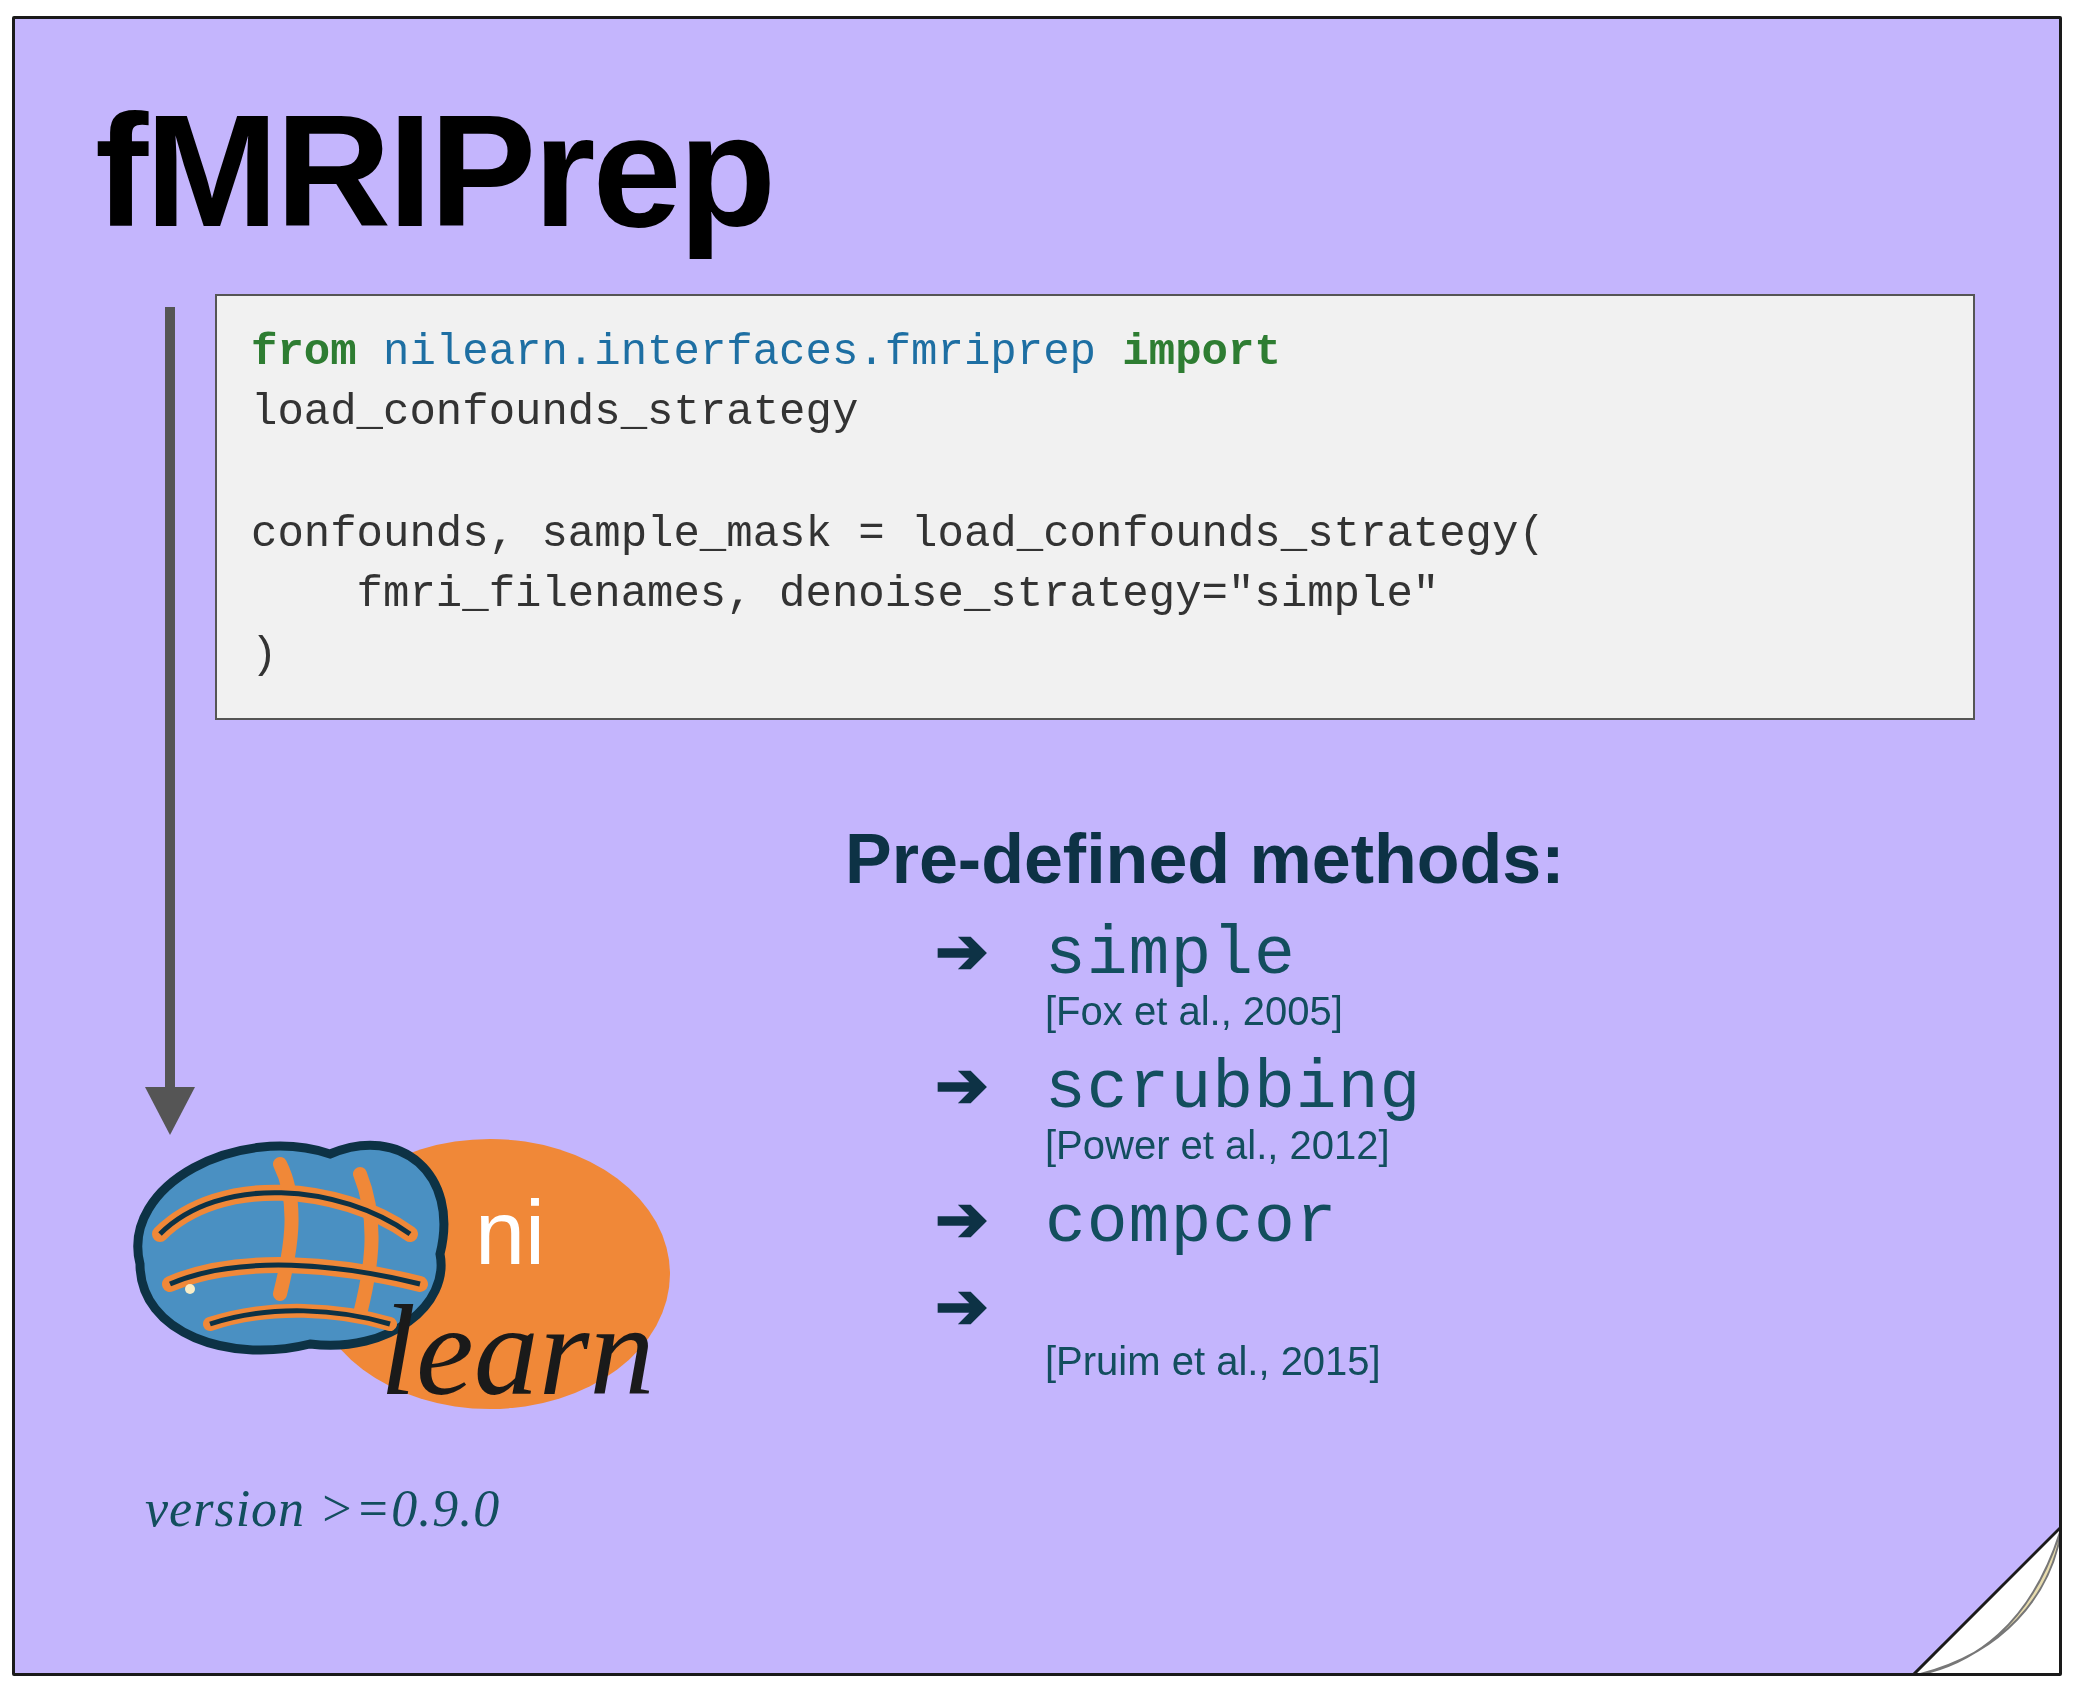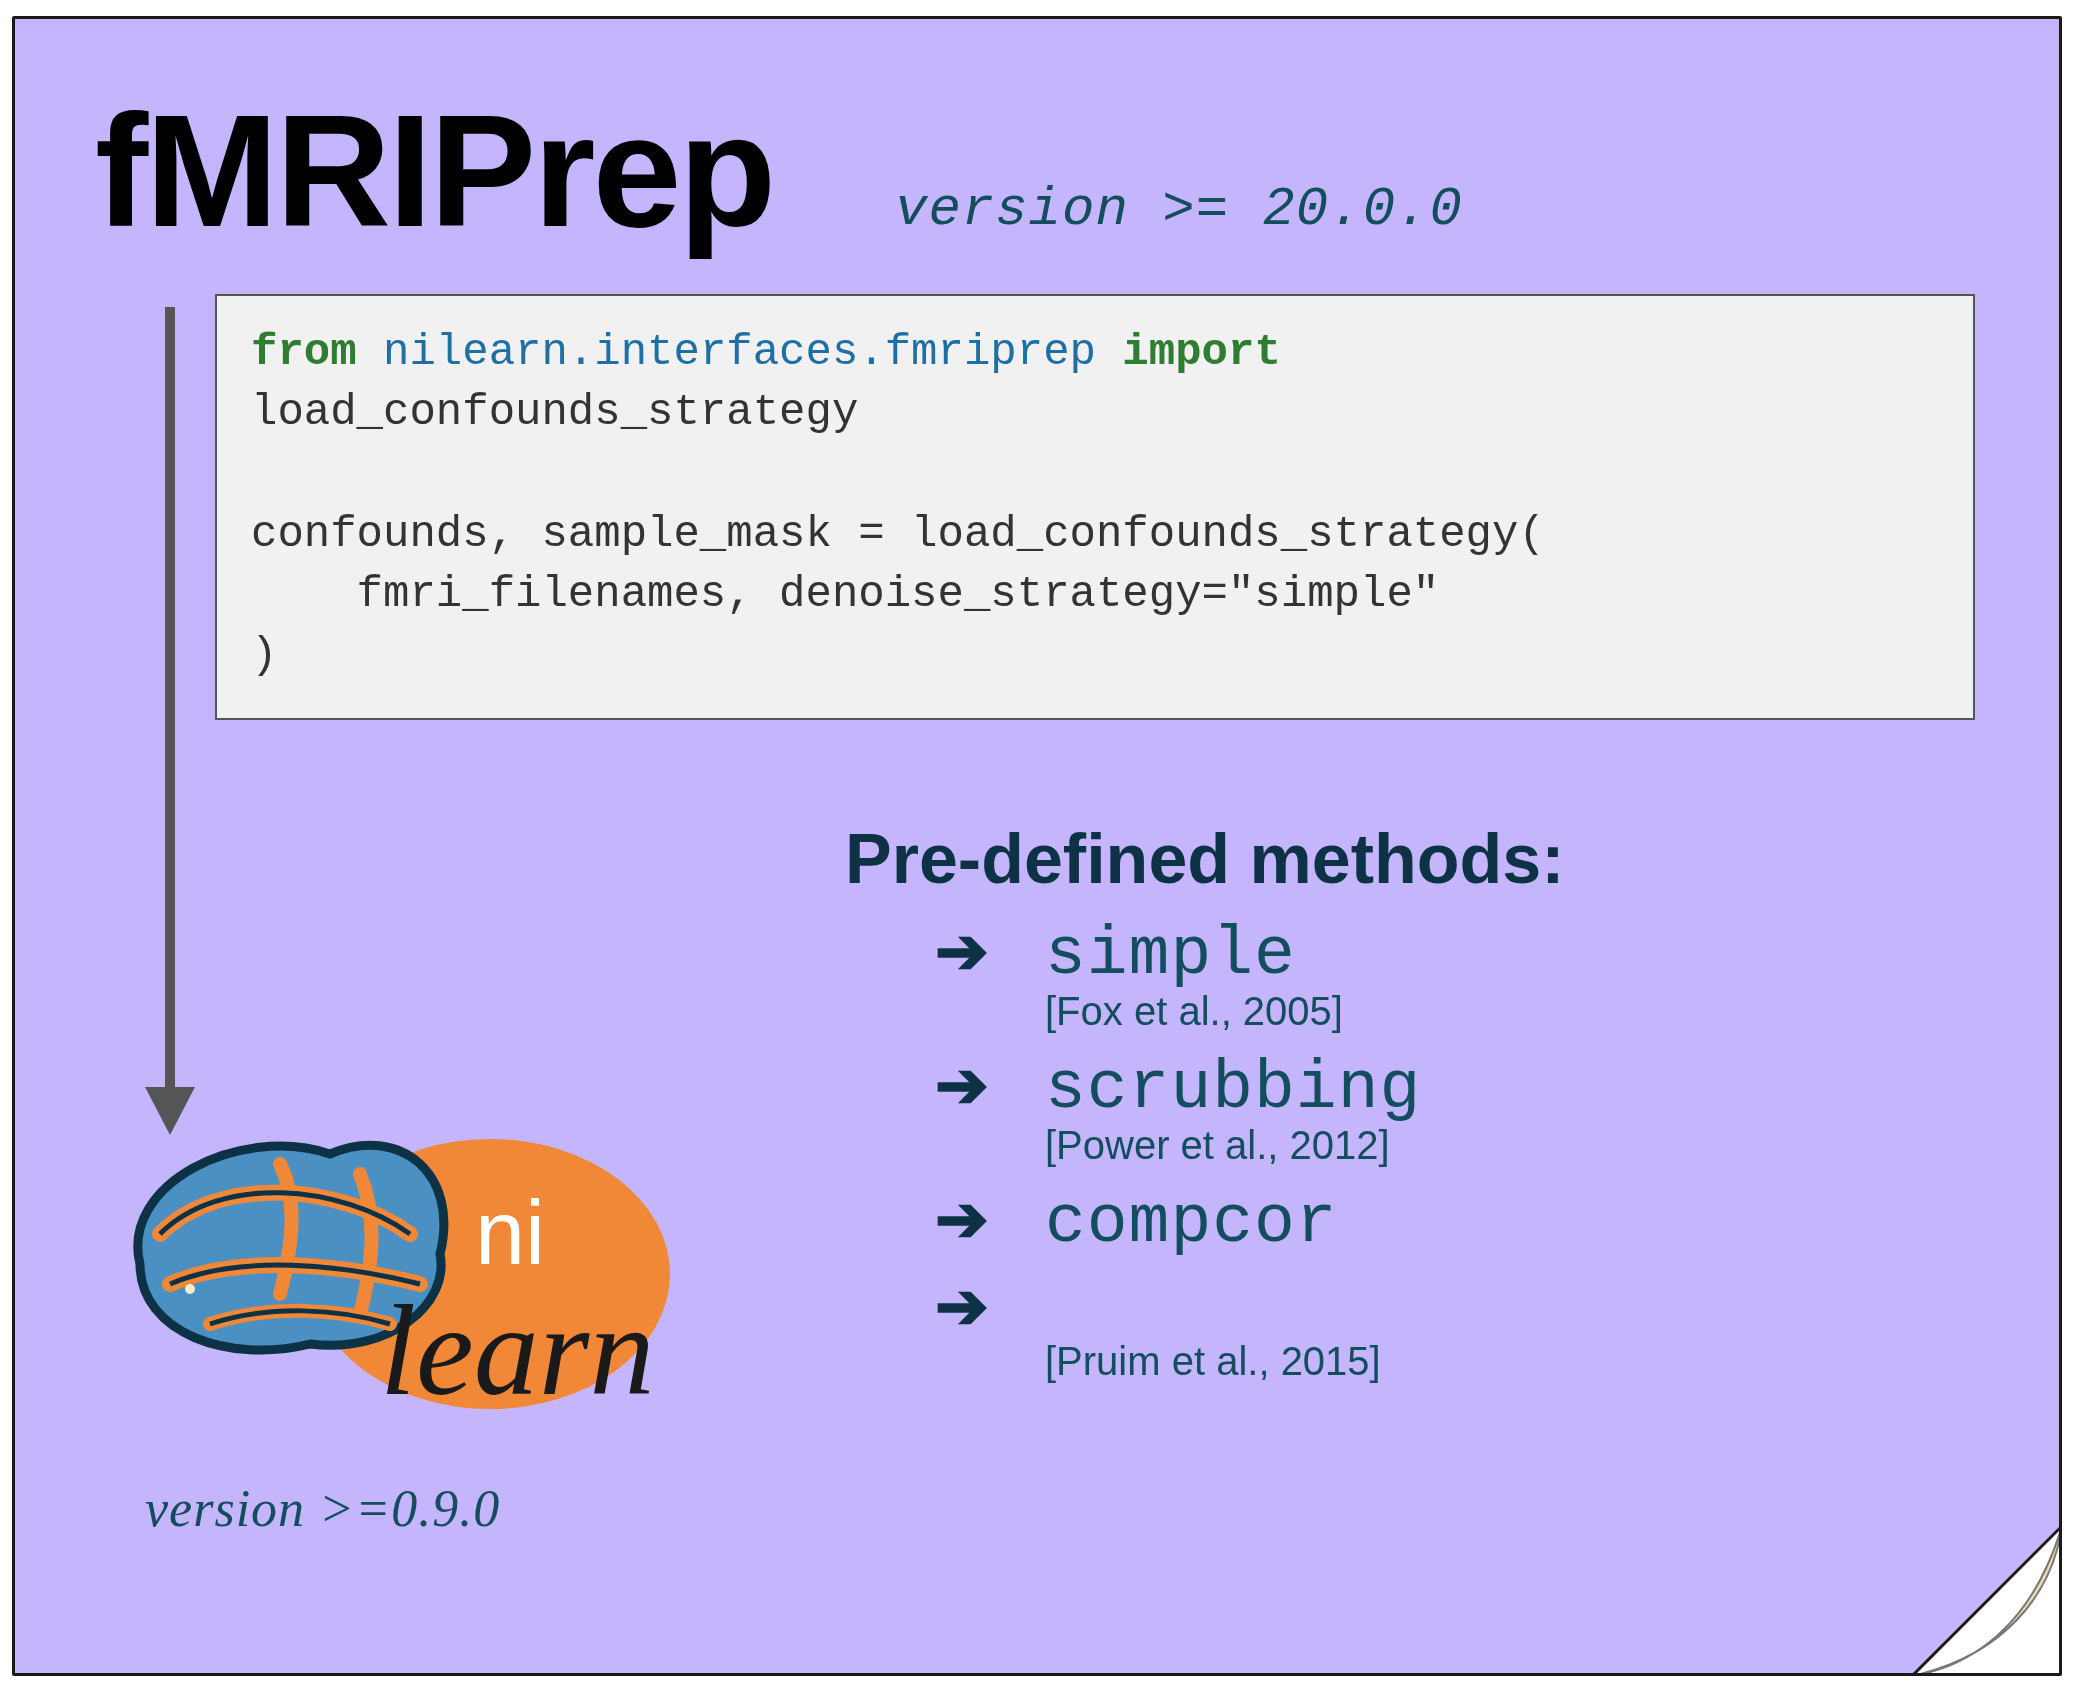--- a/index.html
+++ b/index.html
@@ -116,21 +116,20 @@
     right: -3px; bottom: -3px;
     width: 150px; height: 150px;
   }
 </style>
 </head>
 <body>
 
 <div class="page">
 
   <div class="title">fMRIPrep</div>
-  <div class="top-version">version &gt;= 20.0.0</div>
 
   <div class="codebox"><span class="kw">from</span> <span class="mod">nilearn.interfaces.fmriprep</span> <span class="kw">import</span>
 <span>load_confounds_strategy</span>
 <span></span>
 <span>confounds, sample_mask = load_confounds_strategy(</span>
 <span>    fmri_filenames, denoise_strategy="simple"</span>
 <span>)</span></div>
 
   <svg class="arrow" width="70" height="830" viewBox="0 0 70 830">
     <line x1="35" y1="0" x2="35" y2="790" stroke="#555" stroke-width="10"></line>

